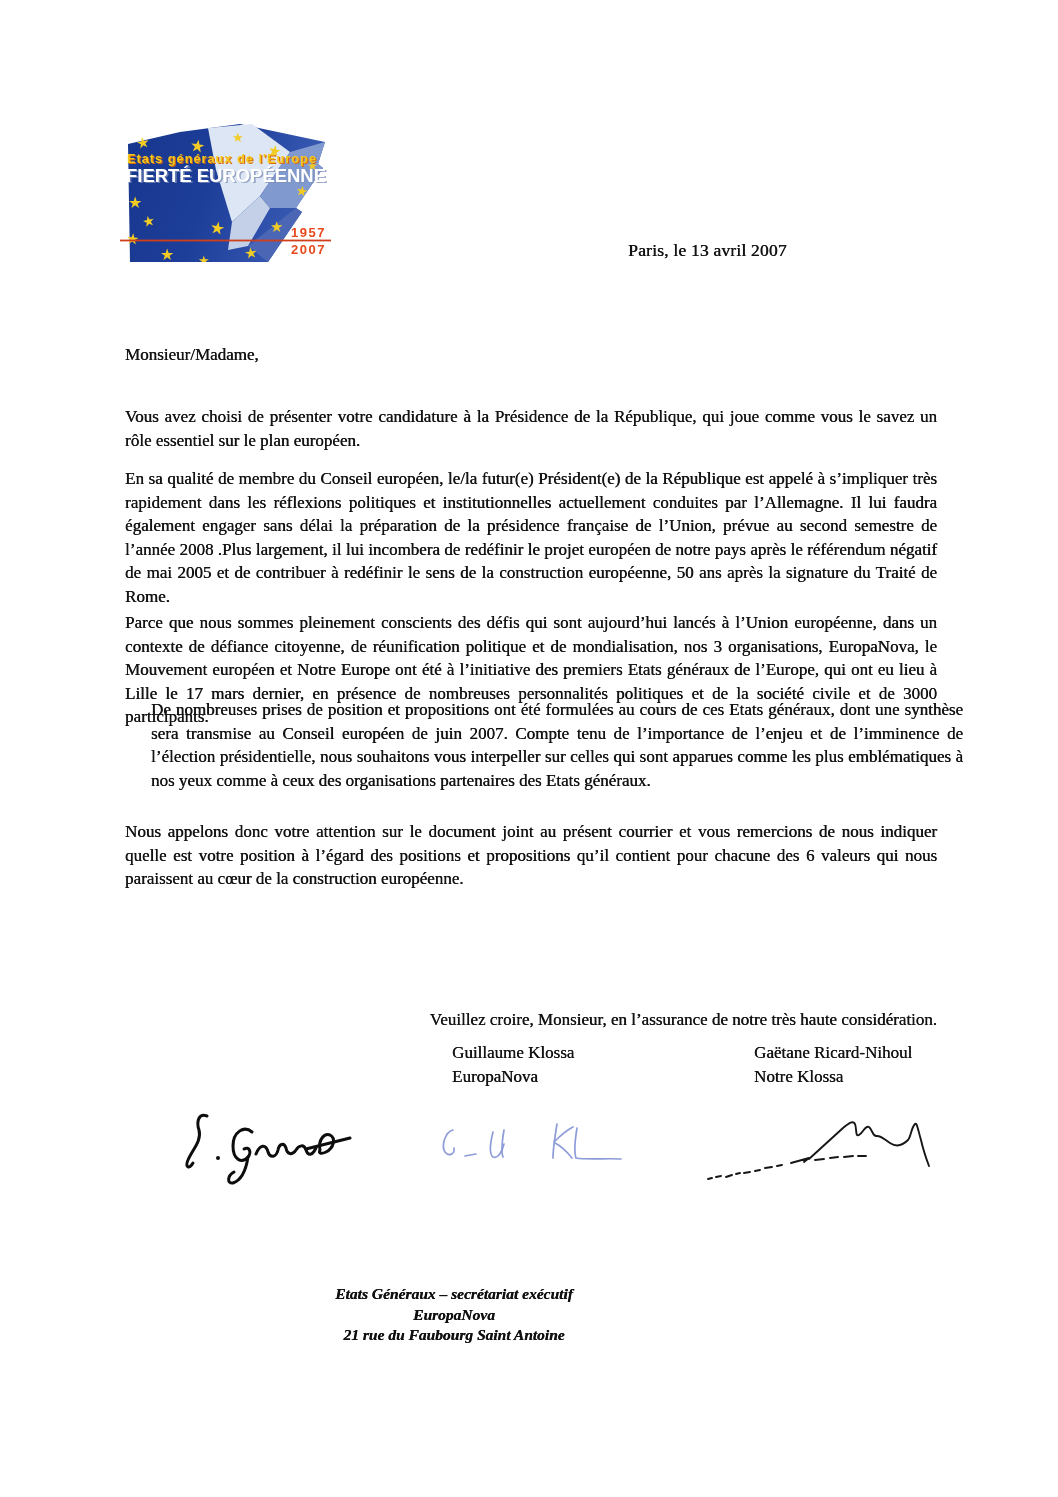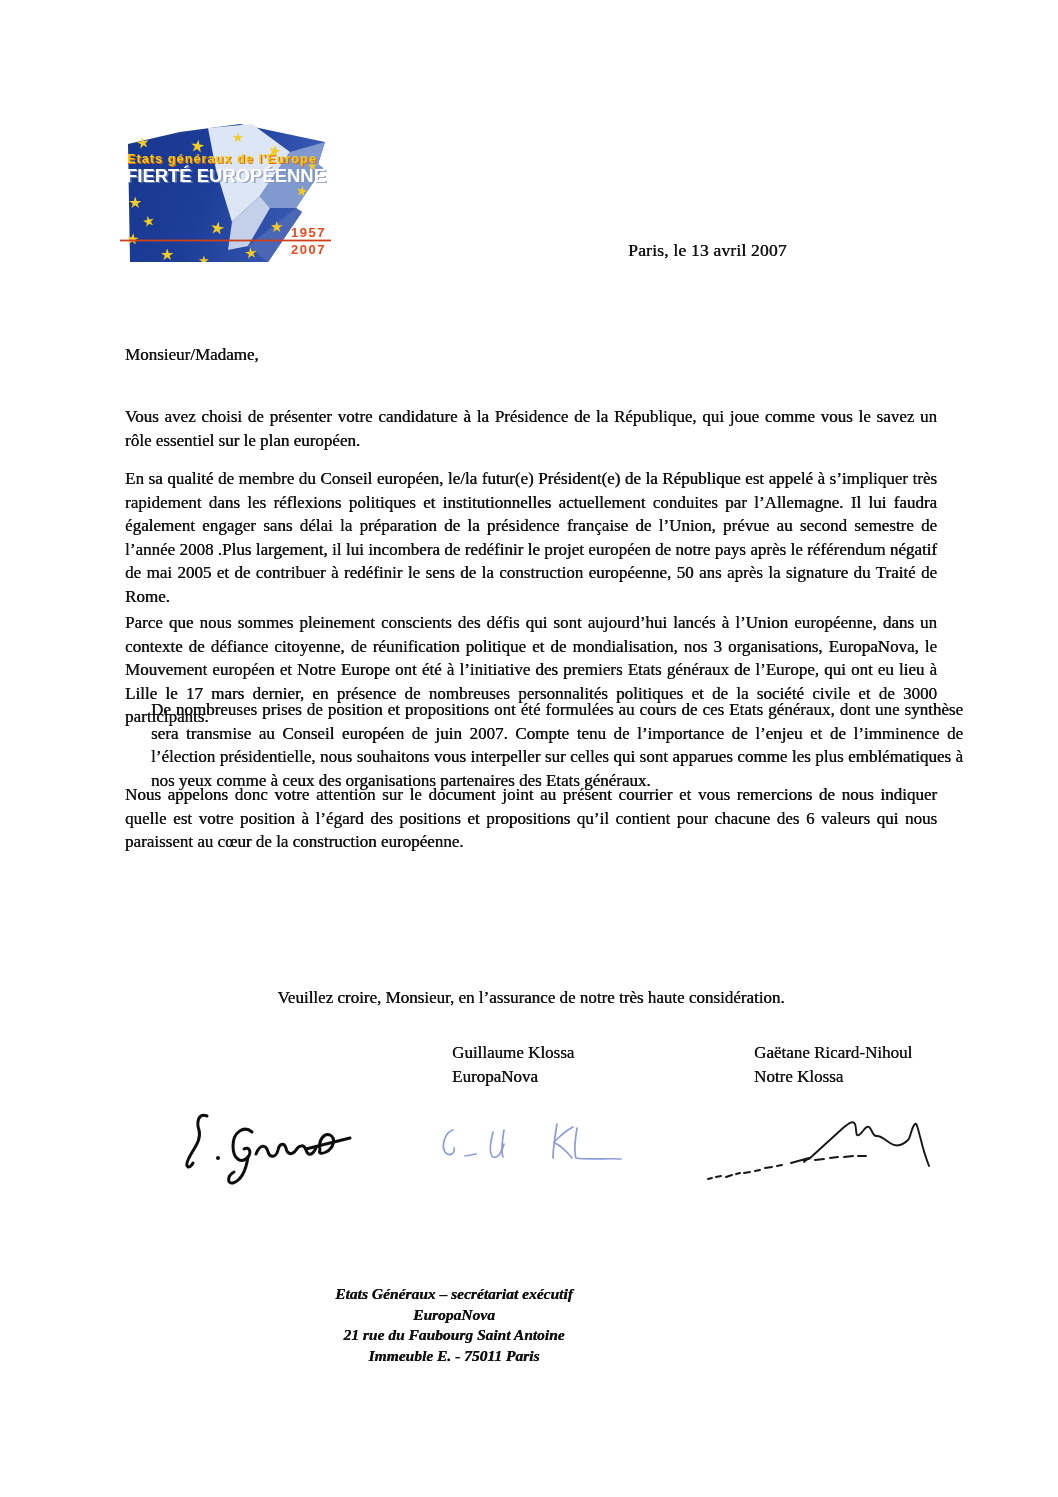--- a/index.html
+++ b/index.html
@@ -27,23 +27,23 @@
     font-size:17px;line-height:23.5px;
     text-align:justify;
     text-shadow:0.35px 0 0 currentColor;
   }
   .salutation{text-align:left;}
   .p-sal{top:326px;}
   .p1{top:388px;}
   .p2{top:450px;}
   .p3{top:594px;}
   .p4{top:681px;margin-left:26px;}
-  .p5{top:776px;margin-top:7px;}
+  .p5{top:813px;margin-top:7px;}
   .p6{top:903px;}
-  .p7{top:969px;text-align:center;}
+  .p7{top:991px;text-align:right;}
   
   .signatory{
     position:absolute;top:1041px;
     font-size:17px;line-height:24px;
     text-shadow:0.35px 0 0 currentColor;
   }
   .sig-col-1{left:188px;}
   .sig-col-2{left:440px;margin-left:12px;}
   .sig-col-3{left:754px;}
   .sig-img{position:absolute;}
@@ -171,16 +171,15 @@
         <path d="M127,62 l8,-1"></path>
         <path d="M141,61 l9,-1"></path>
         <path d="M155,60 l8,0"></path>
     </g>
   </svg>
 
   <div class="footer">
     <div>Etats Généraux – secrétariat exécutif</div>
     <div>EuropaNova</div>
     <div>21 rue du Faubourg Saint Antoine</div>
-    <div>Immeuble E. - 75011 Paris</div>
   </div>
 
 </div>
 
 </body></html>

